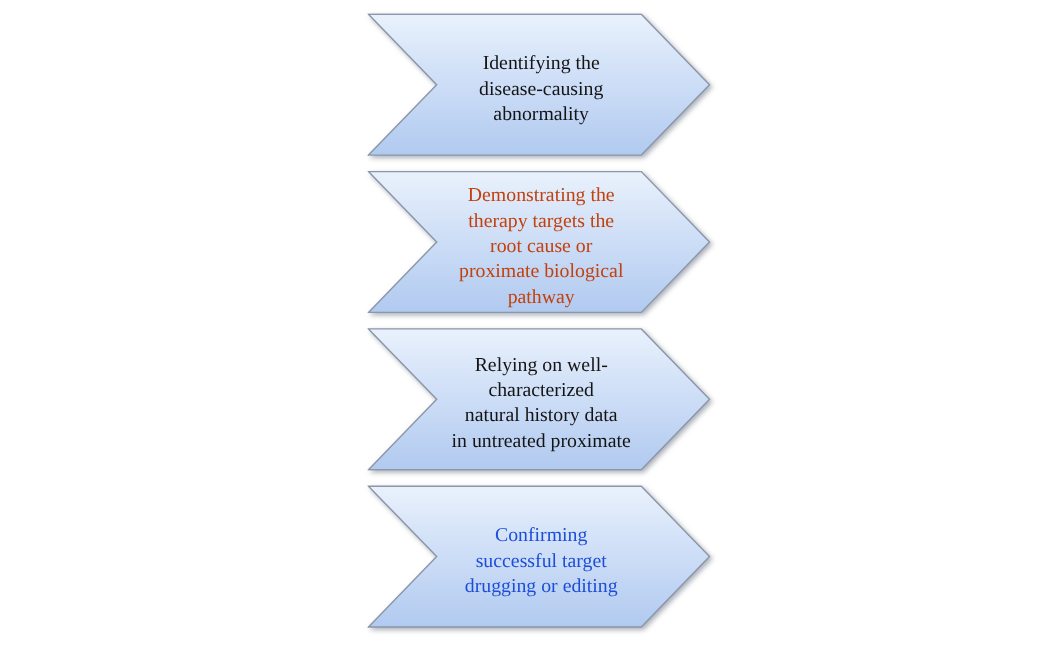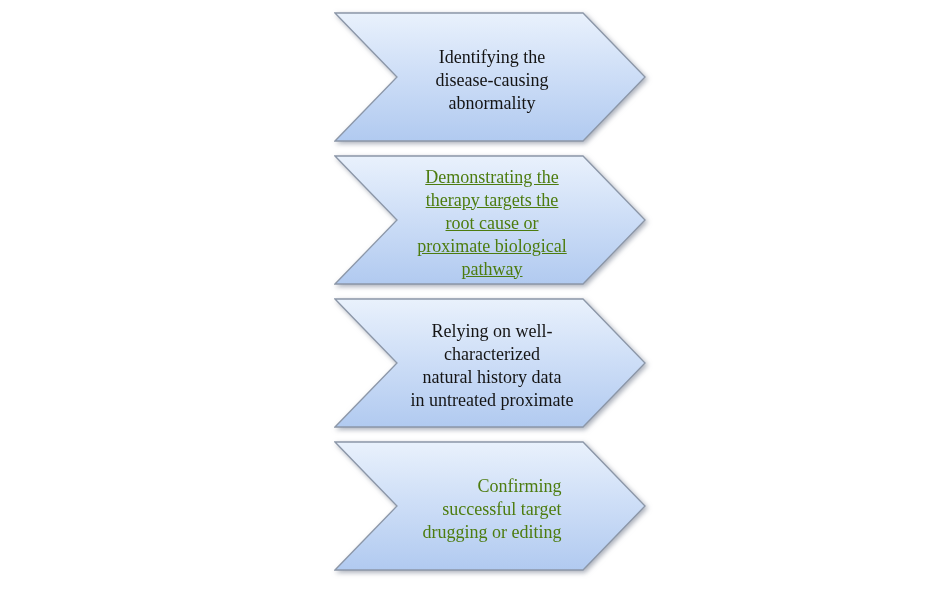--- a/index.html
+++ b/index.html
@@ -79,21 +79,21 @@
     <svg width="314" height="130" viewBox="0 0 314 130">
       <defs>
         <linearGradient id="chevGrad2" x1="0" y1="0" x2="0" y2="1">
           <stop class="stop-top" offset="0%" stop-color="#e9f1fc"></stop>
           <stop class="stop-mid" offset="45%" stop-color="#cfdff7"></stop>
           <stop class="stop-bottom" offset="100%" stop-color="#b1caf0"></stop>
         </linearGradient>
       </defs>
       <polygon class="chev-poly" points="1,1 249,1 311,65 249,129 1,129 63,65" fill="url(#chevGrad2)" stroke-width="1.3" stroke="#8c97a8"></polygon>
     </svg>
-    <div class="step-text" style="color: #4d7c0f; text-decoration: underline;">Demonstrating the
+    <div class="step-text" style="color: #c2410c;">Demonstrating the
 therapy targets the
 root cause or
 proximate biological
 pathway</div>
   </div>
 
   <div class="arrow-step step-3">
     <svg width="314" height="130" viewBox="0 0 314 130">
       <defs>
         <linearGradient id="chevGrad3" x1="0" y1="0" x2="0" y2="1">
@@ -114,18 +114,18 @@
     <svg width="314" height="130" viewBox="0 0 314 130">
       <defs>
         <linearGradient id="chevGrad4" x1="0" y1="0" x2="0" y2="1">
           <stop class="stop-top" offset="0%" stop-color="#e9f1fc"></stop>
           <stop class="stop-mid" offset="45%" stop-color="#cfdff7"></stop>
           <stop class="stop-bottom" offset="100%" stop-color="#b1caf0"></stop>
         </linearGradient>
       </defs>
       <polygon class="chev-poly" points="1,1 249,1 311,65 249,129 1,129 63,65" fill="url(#chevGrad4)" stroke-width="1.3" stroke="#8c97a8"></polygon>
     </svg>
-    <div class="step-text" style="color: #4d7c0f; text-align: right;">Confirming
+    <div class="step-text" style="color: #1d4ed8;">Confirming
 successful target
 drugging or editing</div>
   </div>
 
 </div>
 
 </body></html>

